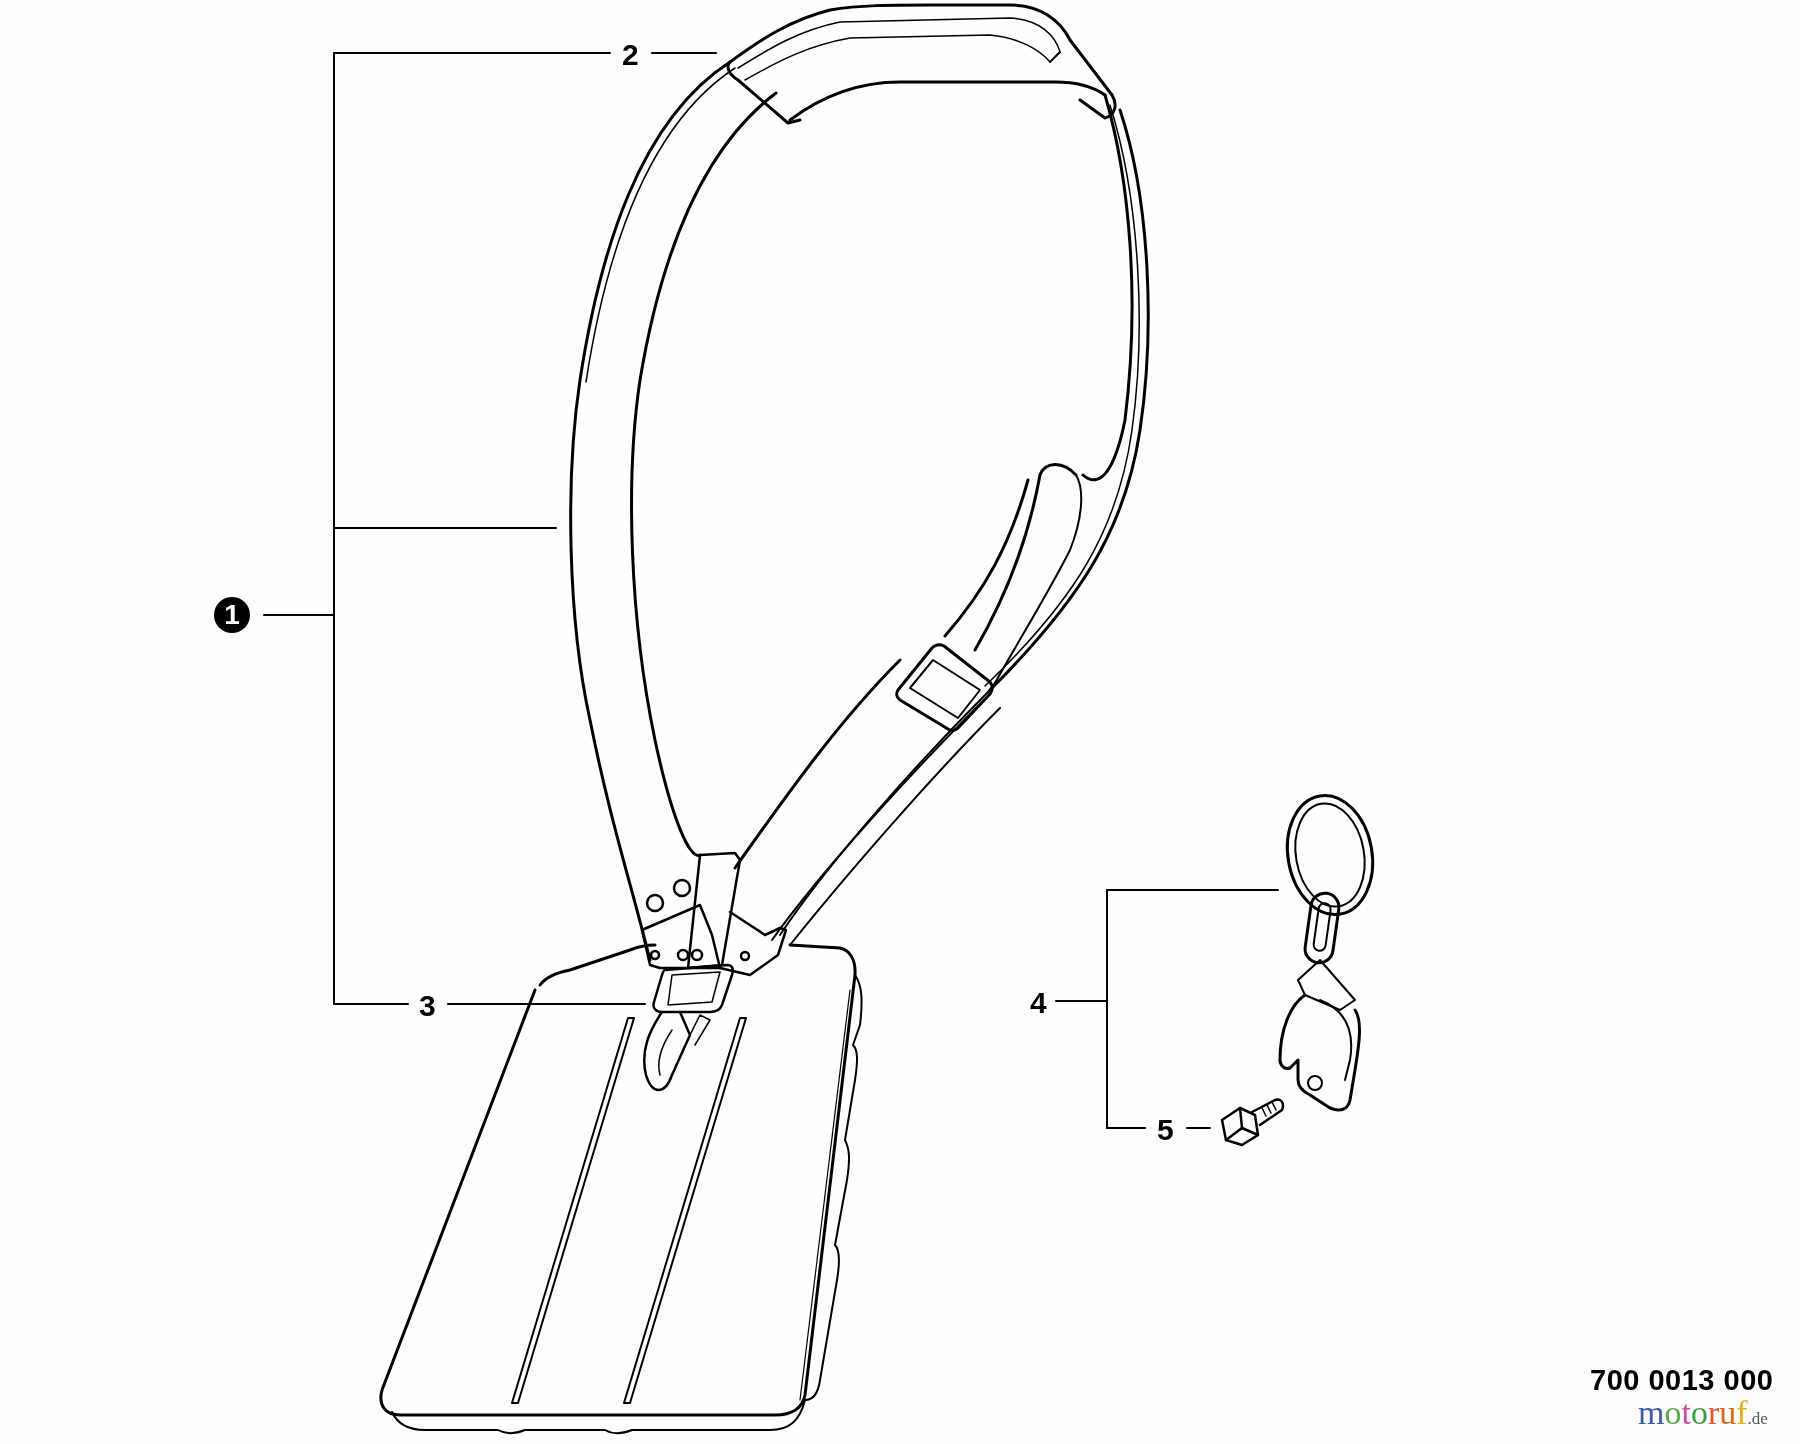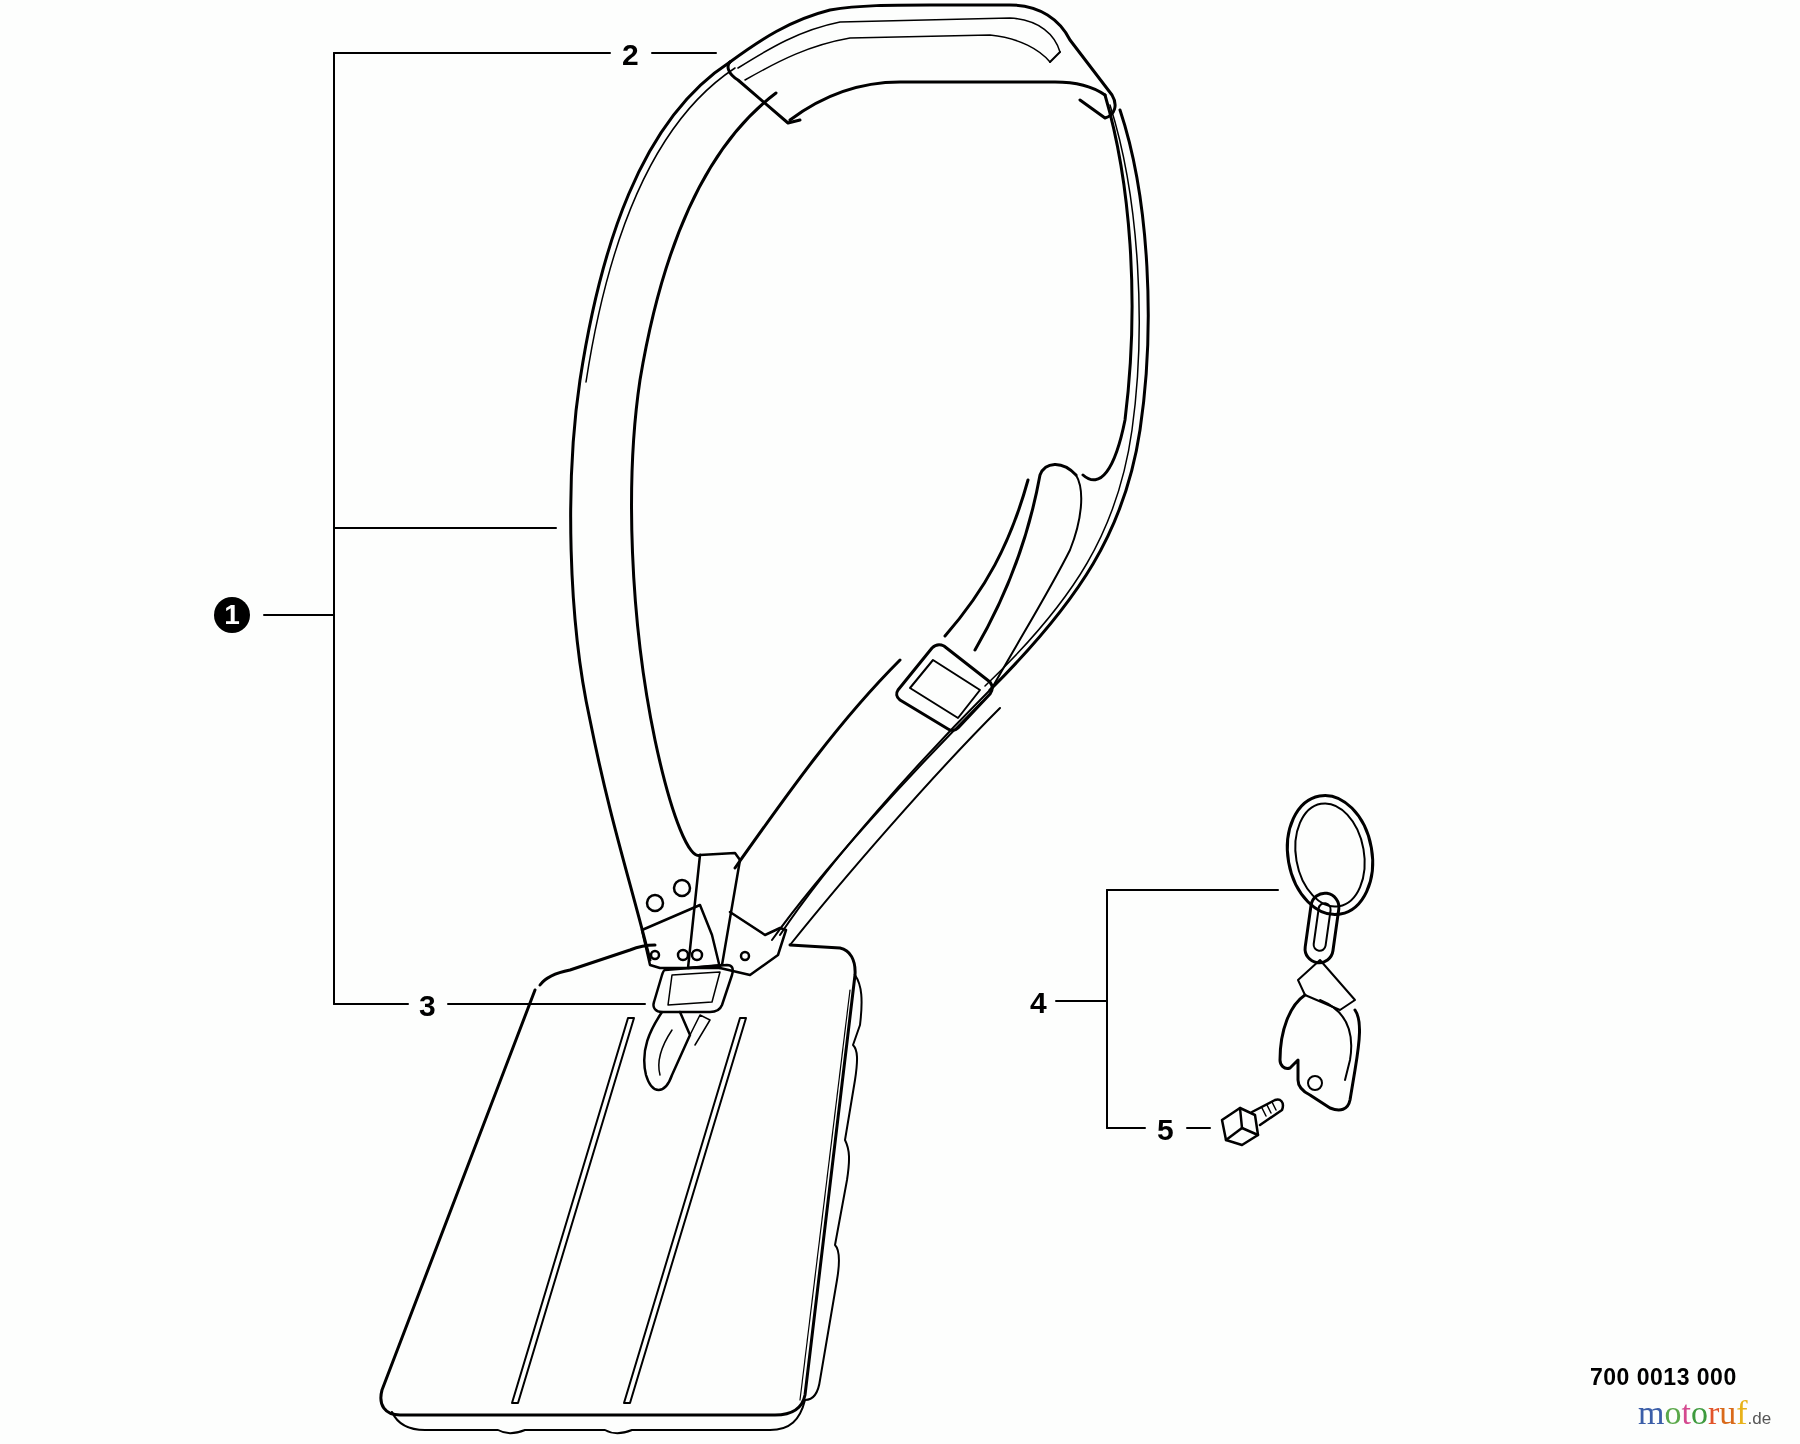--- a/index.html
+++ b/index.html
@@ -23,33 +23,33 @@
     font-weight: bold;
     font-size: 28px;
     display: flex; align-items: center; justify-content: center;
     line-height: 1;
   }
   .part-number {
     position: absolute;
     left: 1590px; top: 1364px;
     font-family: "Liberation Sans", sans-serif;
     font-weight: bold;
-    font-size: 23px;
+    font-size: 29px;
     color: #000;
     letter-spacing: 0.5px;
   }
   .brand {
     position: absolute;
     left: 1638px; top: 1396px;
     font-family: "Liberation Serif", serif;
     font-size: 34px;
     line-height: 1;
     white-space: nowrap;
   }
-  .brand .suffix { font-size: 17px; color: #555; font-family: Liberation Sans, sans-serif; }
+  .brand .suffix { font-size: 17px; color: #555; font-family: Liberation Serif, serif; }
 </style>
 </head>
 <body>
 
 <svg id="diagram" viewBox="0 0 1800 1444" xmlns="http://www.w3.org/2000/svg" fill="none" stroke="#000" stroke-linejoin="round" stroke-linecap="round">
 
   <g stroke-width="2">
 
     <line x1="334" y1="53" x2="334" y2="1004"></line>
     <line x1="334" y1="53" x2="610" y2="53"></line>

